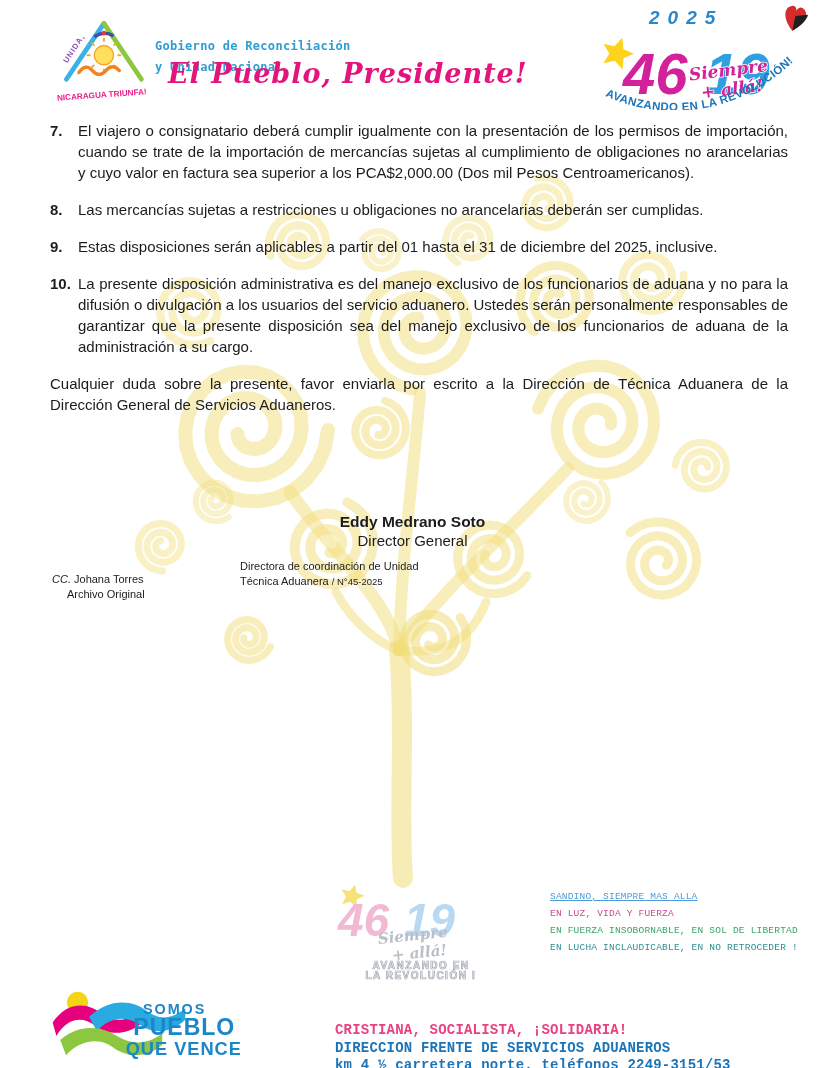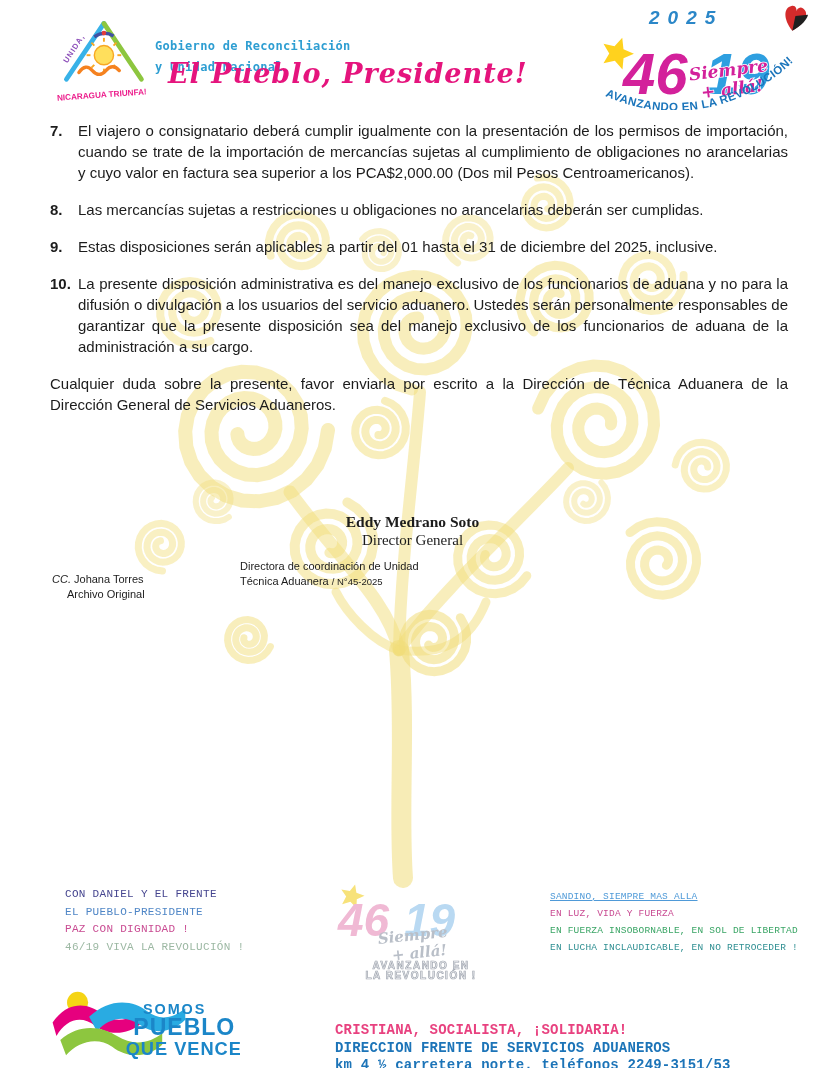--- a/index.html
+++ b/index.html
@@ -18,21 +18,21 @@
 
   
   .content{left:50px;top:120px;width:738px;font-size:15px;line-height:21px;}
   .item{display:flex;margin-bottom:16px;}
   .item .num{flex:0 0 28px;font-weight:bold;}
   .item p{margin:0;flex:1;}
   .justify{text-align:justify;}
   .closing{margin-top:14px;text-align:justify;}
 
   
-  .signature{left:0;top:512px;width:825px;text-align:center;line-height:19px;font-family:Liberation Serif, serif;}
+  .signature{left:0;top:512px;width:825px;text-align:center;line-height:19px;}
   .sig-name{font-weight:bold;font-size:15.5px;}
   .sig-title{font-size:15px;}
 
   
   .cc{top:559px;font-size:11px;line-height:15px;}
   .cc-left{left:52px;margin-top:13px;}
   .cc-left .indent{padding-left:15px;}
   .cc-right{left:240px;}
   .cc-small{font-size:9.5px;}
   .it{font-style:italic;}
@@ -157,26 +157,20 @@
 
   <div class="layer cc cc-left">
     <div><span class="it">CC.</span> <span>Johana Torres</span></div>
     <div class="indent">Archivo Original</div>
   </div>
   <div class="layer cc cc-right">
     <div>Directora de coordinación de Unidad</div>
     <div><span>Técnica Aduanera</span> <span class="cc-small">/ N°45-2025</span></div>
   </div>
 
-  <div class="layer foot-left mono">
-    <div class="fl1">CON DANIEL Y EL FRENTE</div>
-    <div class="fl2">EL PUEBLO-PRESIDENTE</div>
-    <div class="fl3">PAZ CON DIGNIDAD !</div>
-    <div class="fl4">46/19 VIVA LA REVOLUCIÓN !</div>
-  </div>
 
   <svg class="layer pale4619" width="165" height="100" viewBox="0 0 165 100">
     <polygon fill="#f7e27a" transform="rotate(15 16 16)" points="16,4 19.4,11.7 28,12.4 21.5,18 23.4,26.5 16,22 8.6,26.5 10.5,18 4,12.4 12.6,11.7"></polygon>
     <text x="2" y="56" font-size="46" font-weight="bold" font-style="italic" fill="#f0b9d4">46</text>
     <text x="68" y="56" font-size="46" font-weight="bold" font-style="italic" fill="#b9d9f2">19</text>
     <g font-family="DejaVu Serif,serif" font-style="italic" font-weight="bold" fill="#b9bfc8">
       <text x="42" y="60" font-size="15" transform="rotate(-6 80 58)">Siempre</text>
       <text x="56" y="77" font-size="15" transform="rotate(-6 90 74)">+ allá!</text>
     </g>
     <g font-size="10" font-weight="bold" fill="#f2f3f5" stroke="#a0a6b0" stroke-width="0.7" letter-spacing="1.5" text-anchor="middle">

